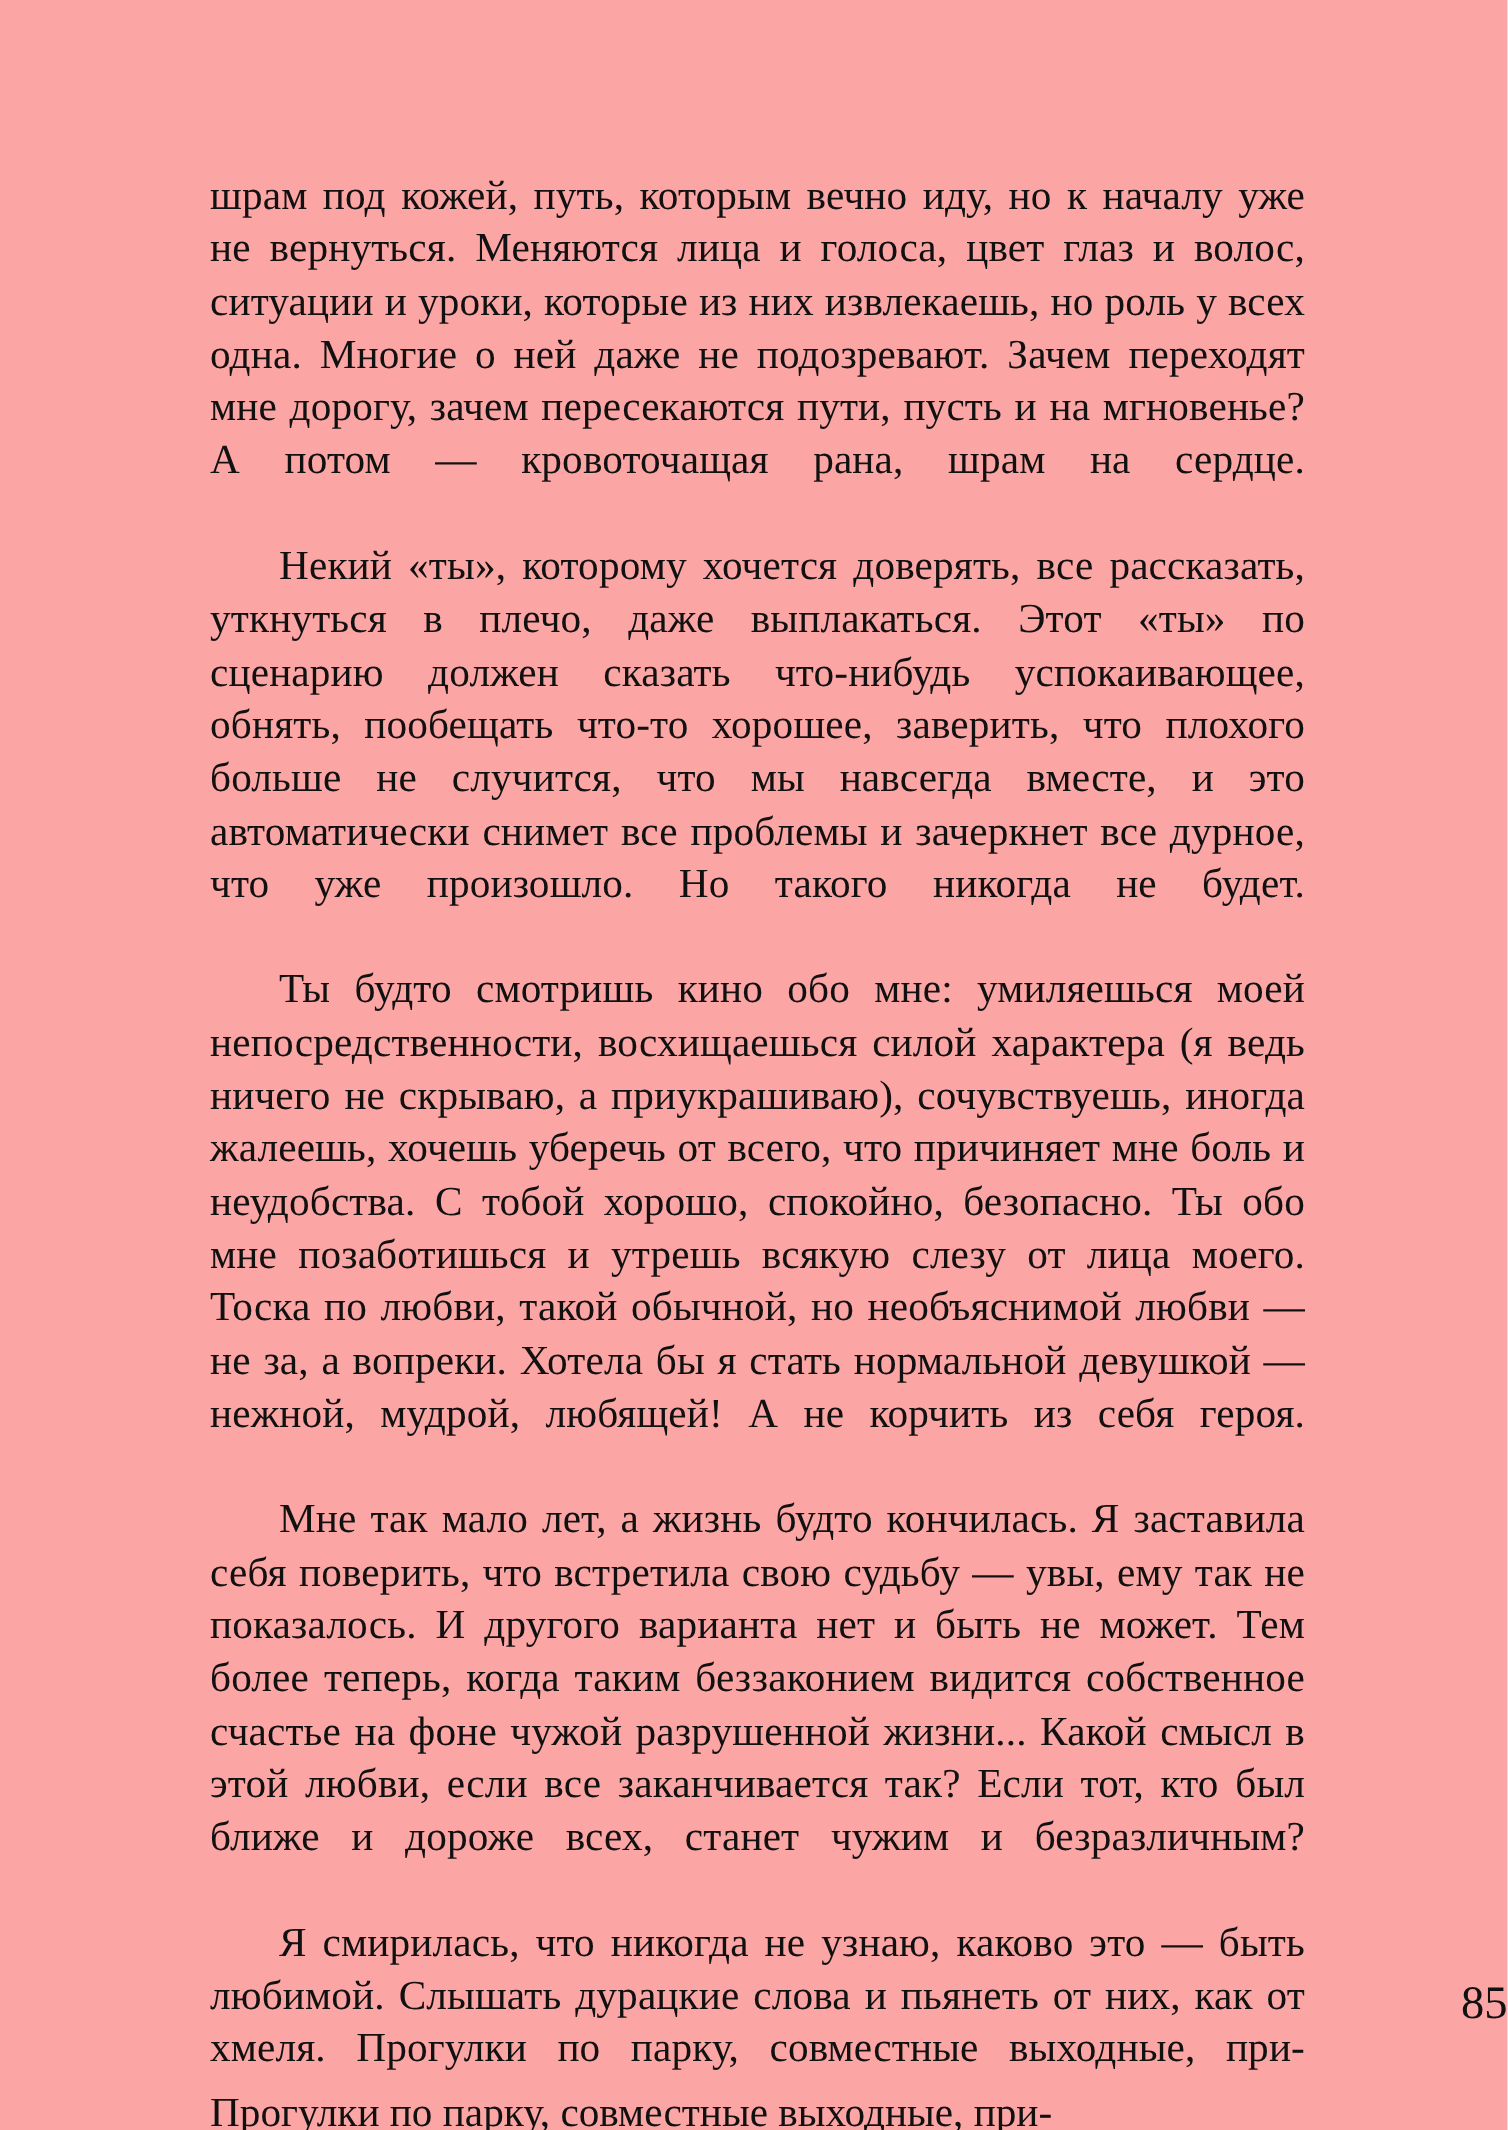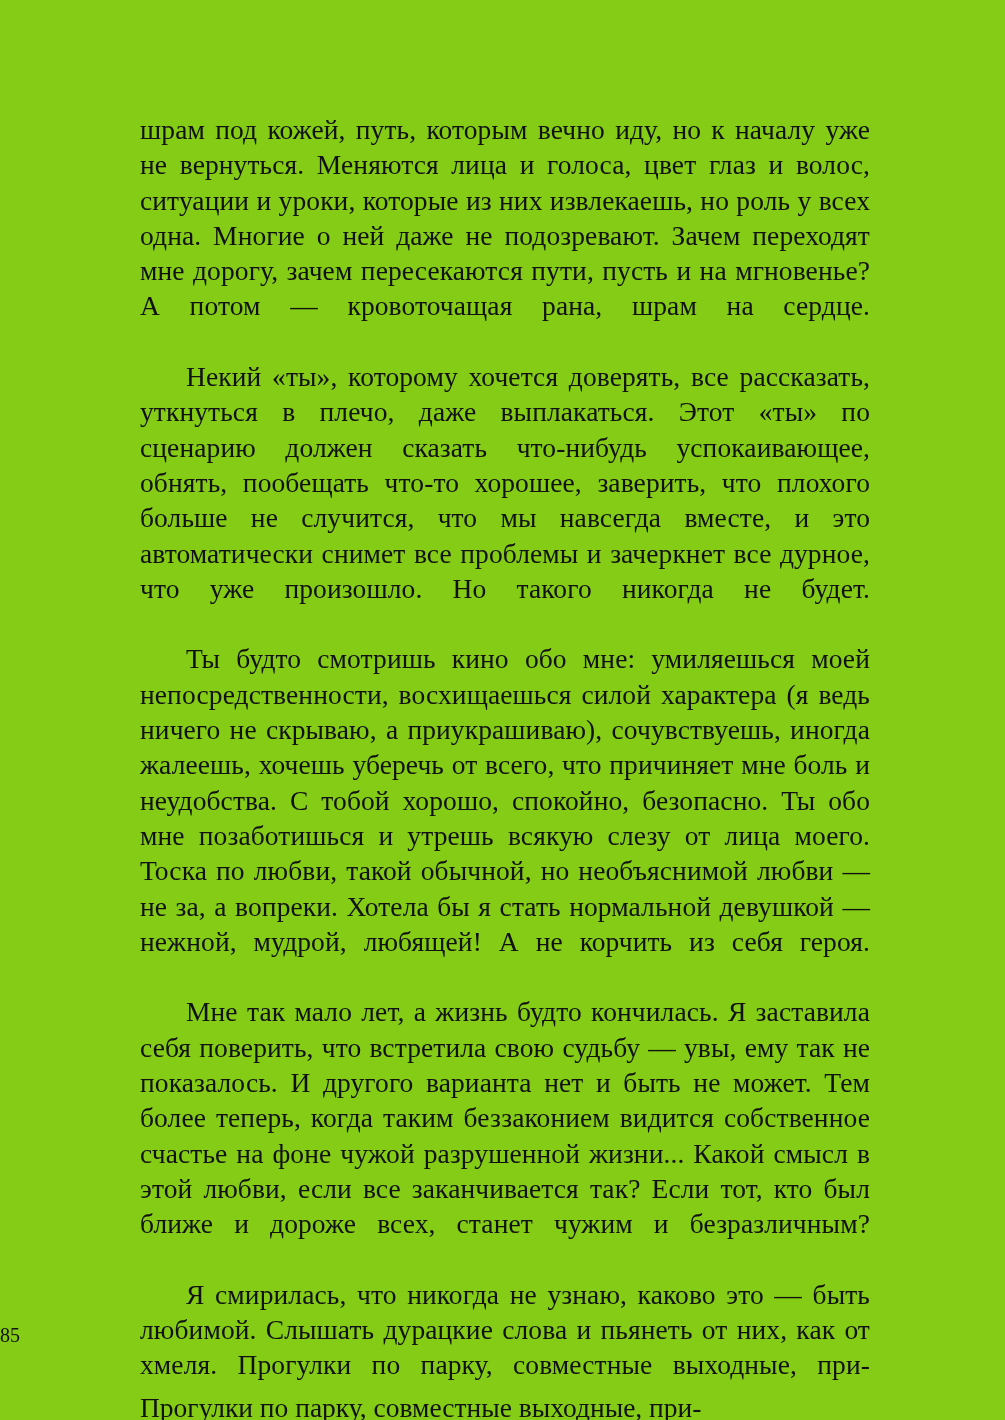--- a/index.html
+++ b/index.html
@@ -9,21 +9,21 @@
     background: #ffffff;
   }
   body {
     font-family: "Liberation Serif", "DejaVu Serif", serif;
     color: #111111;
   }
   #page {
     position: relative;
     width: 1005px;
     height: 1420px;
-    background: #84cc16;
+    background: #fca5a5;
     overflow: hidden;
     box-sizing: border-box;
   }
   #text-block {
     position: absolute;
     left: 140px;
     top: 112px;
     width: 730px;
   }
   .para {
@@ -48,22 +48,22 @@
     width: 100%;
   }
   .para.last-clip {
     
   }
   #page-number {
     position: absolute;
     left: 0;
     right: 0;
     top: 1320px;
-    text-align: left;
-    font-size: 20px;
+    text-align: right;
+    font-size: 31px;
     line-height: 30px;
     color: #111111;
   }
   #overflow-line {
     position: absolute;
     left: 140px;
     top: 1390px;
     width: 730px;
     font-size: 27.5px;
     line-height: 35.3px;

